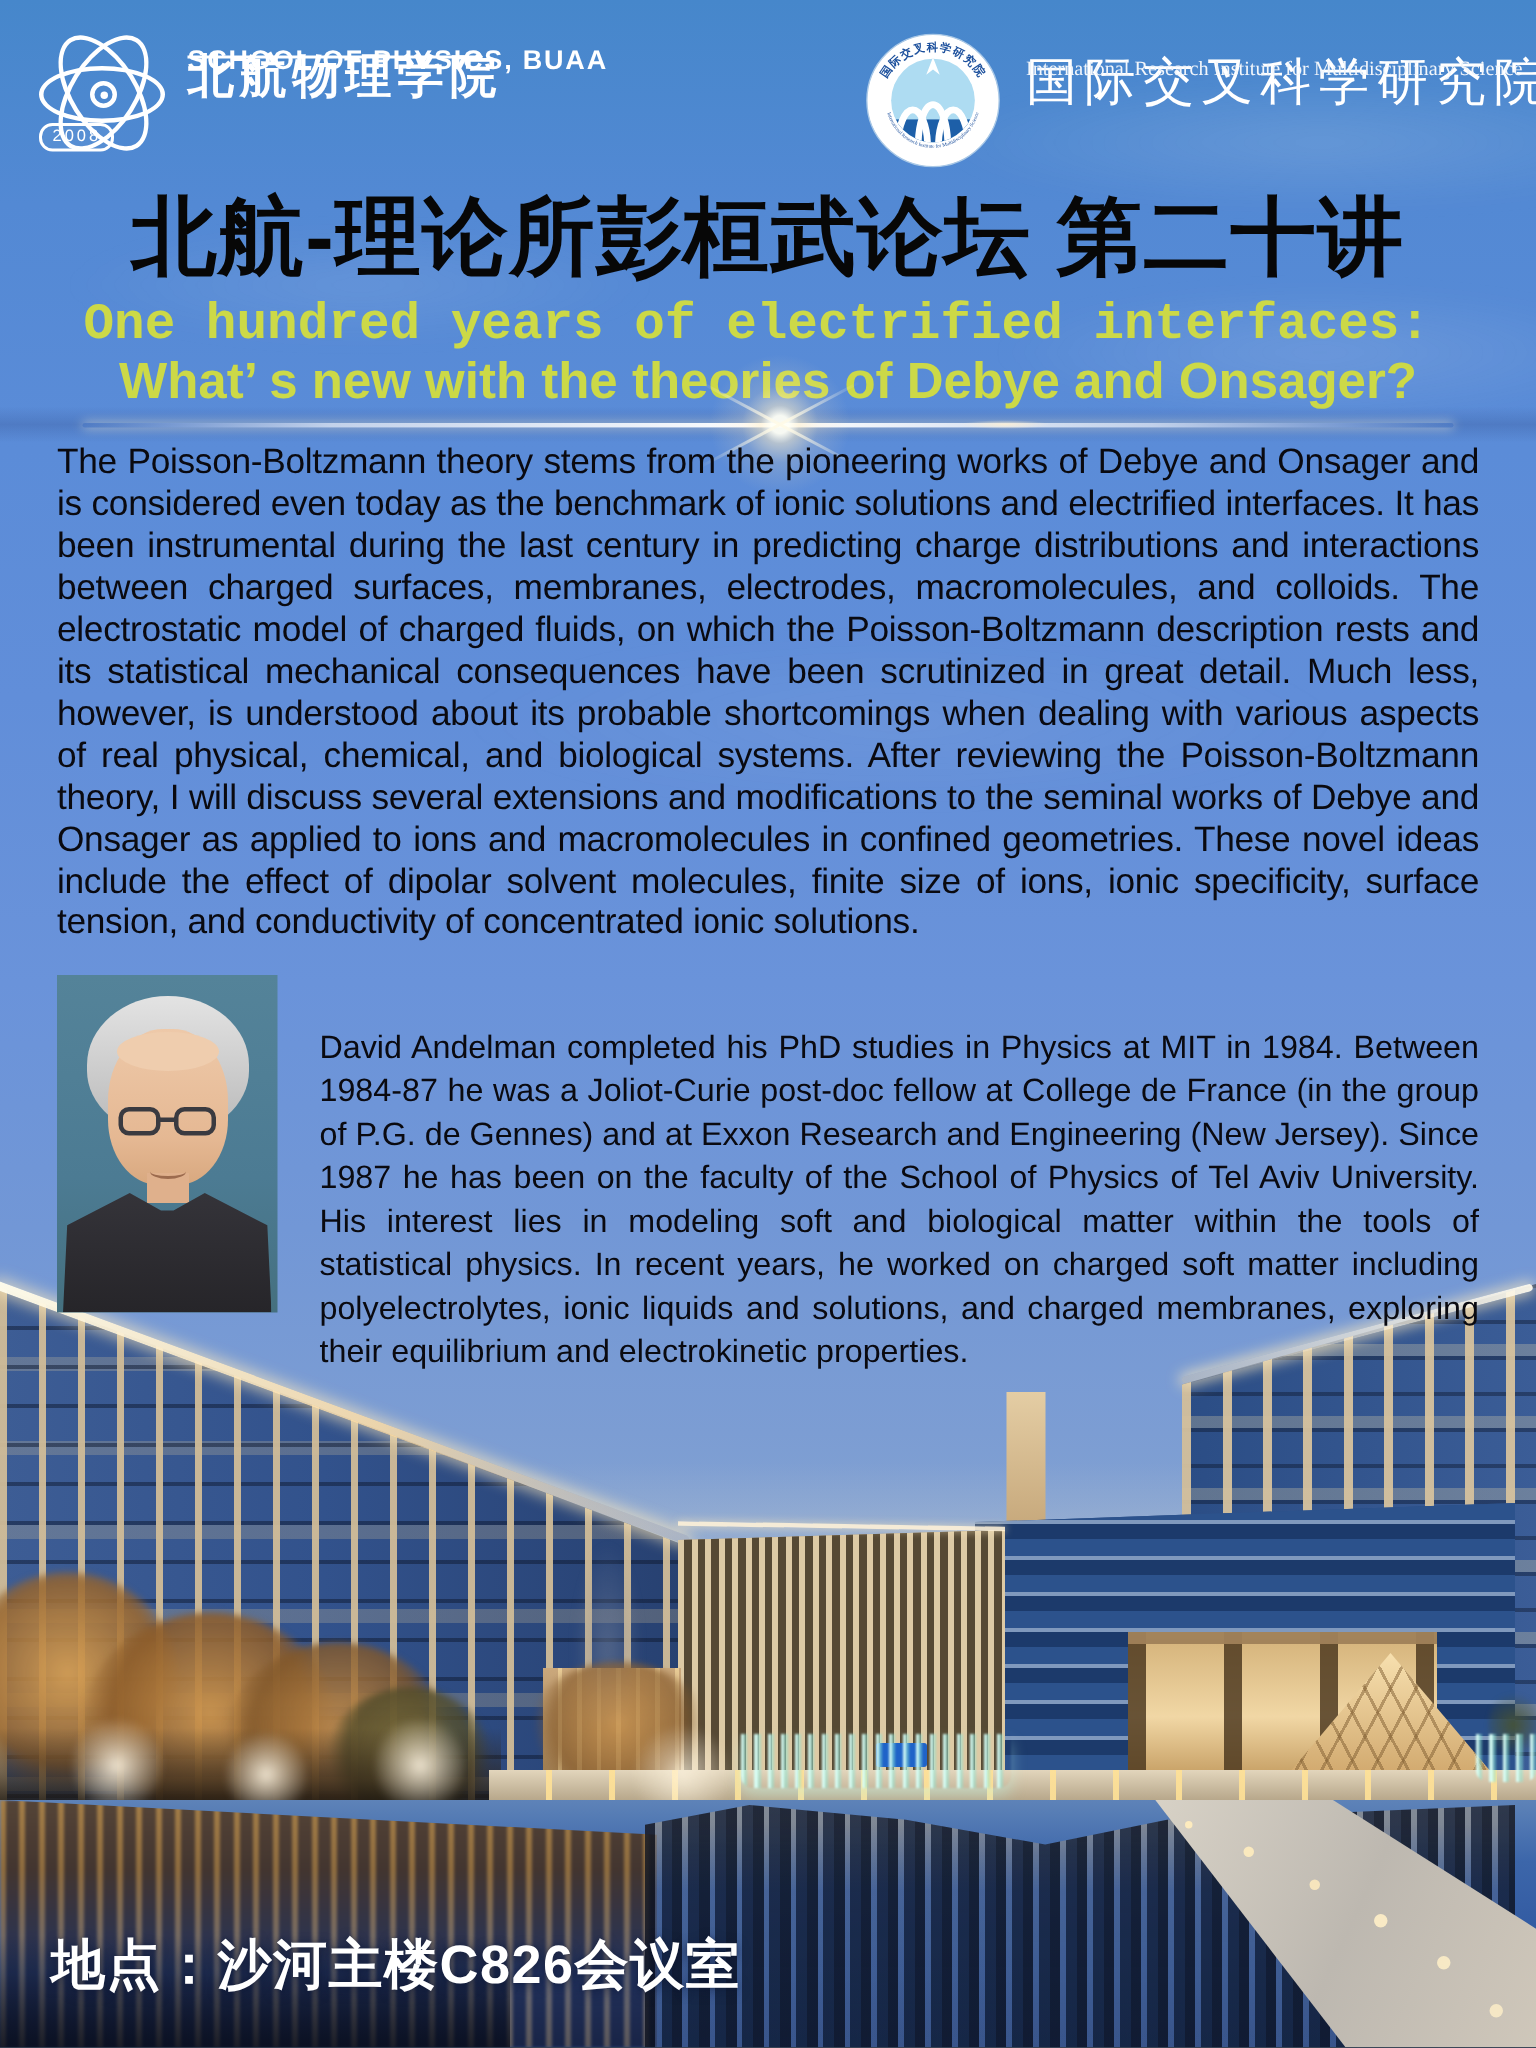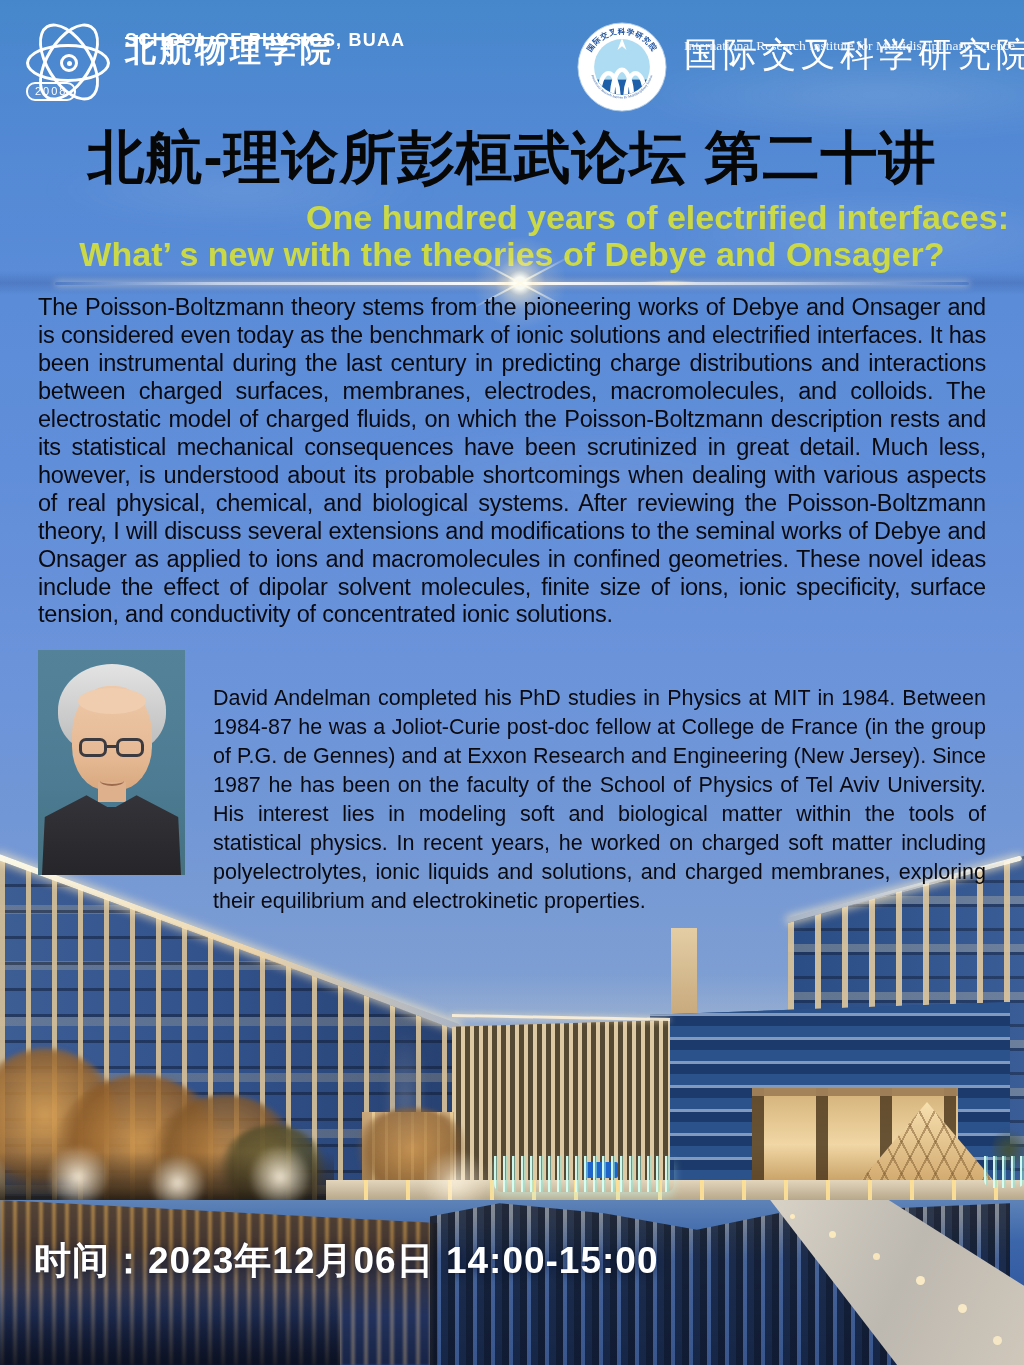--- a/index.html
+++ b/index.html
@@ -31,21 +31,21 @@
   .phys-div{position:static;display:block;width:196px;height:2px;background:#fff;margin:7px 0 6px 0;}
   .phys-en{position:static;display:block;font-size:18px;font-weight:700;color:#fff;letter-spacing:1.2px;white-space:nowrap;}
 
   .emblem{left:577px;top:22px;width:90px;height:90px;}
   .irims-text{left:684px;top:32px;width:340px;}
   .irims-cn{position:static;display:block;font-size:34px;font-weight:500;color:#fff;letter-spacing:5px;white-space:nowrap;}
   .irims-en{position:static;display:block;font-family:"Liberation Serif",serif;font-size:13.5px;color:#f2f6fb;margin-top:6px;white-space:nowrap;}
 
   
   .title{left:0;top:120px;width:1024px;text-align:center;font-size:57px;font-weight:800;color:#070707;letter-spacing:1px;white-space:nowrap;}
-  .sub1{left:0;top:198px;width:1009px;text-align:right;font-size:34px;font-weight:700;color:#ccd947;white-space:nowrap;}
+  .sub1{left:0;top:198px;width:1009px;text-align:center;font-size:34px;font-weight:700;color:#ccd947;white-space:nowrap;font-family:Liberation Mono, monospace;}
   .sub2{left:0;top:235px;width:1024px;text-align:center;font-size:34px;font-weight:700;color:#ccd947;white-space:nowrap;}
 
   
   .flare-band{left:0;top:271px;width:1024px;height:24px;background:linear-gradient(180deg,rgba(30,50,110,0),rgba(35,55,115,.20) 50%,rgba(30,50,110,0));}
   .flare-line{left:55px;top:282px;width:914px;height:3px;border-radius:2px;
     background:linear-gradient(90deg,transparent,rgba(255,255,255,.65) 18%,#fff 50%,rgba(255,255,255,.65) 78%,transparent);
     box-shadow:0 0 7px rgba(255,248,220,.8);}
   .flare-star{left:460px;top:223px;width:120px;height:120px;background:radial-gradient(circle,rgba(255,255,245,.95) 0 7%,rgba(255,238,200,.55) 15%,rgba(255,230,190,.18) 30%,transparent 55%);}
   .flare-star::before,.flare-star::after{content:"";position:absolute;left:0;top:59px;width:120px;height:2px;background:linear-gradient(90deg,transparent,rgba(255,250,230,.9),transparent);}
   .flare-star::before{transform:rotate(28deg);}
@@ -284,15 +284,15 @@
     <div class="shirt"></div>
     <div class="glasses">
       <span class="lens lensL"></span>
       <span class="lens lensR"></span>
       <span class="bridge"></span>
     </div>
     <div class="smile"></div>
   </div>
   <div class="bio">David Andelman completed his PhD studies in Physics at MIT in 1984. Between 1984-87 he was a Joliot-Curie post-doc fellow at College de France (in the group of P.G. de Gennes) and at Exxon Research and Engineering (New Jersey). Since 1987 he has been on the faculty of the School of Physics of Tel Aviv University. His interest lies in modeling soft and biological matter within the tools of statistical physics. In recent years, he worked on charged soft matter including polyelectrolytes, ionic liquids and solutions, and charged membranes, exploring their equilibrium and electrokinetic properties.</div>
 
-  <div class="time">时间：2023年12月06日  14:00-15:00</div>
+  <div class="loc">地点：沙河主楼C826会议室</div>
 
 </div>
 
 </body></html>

